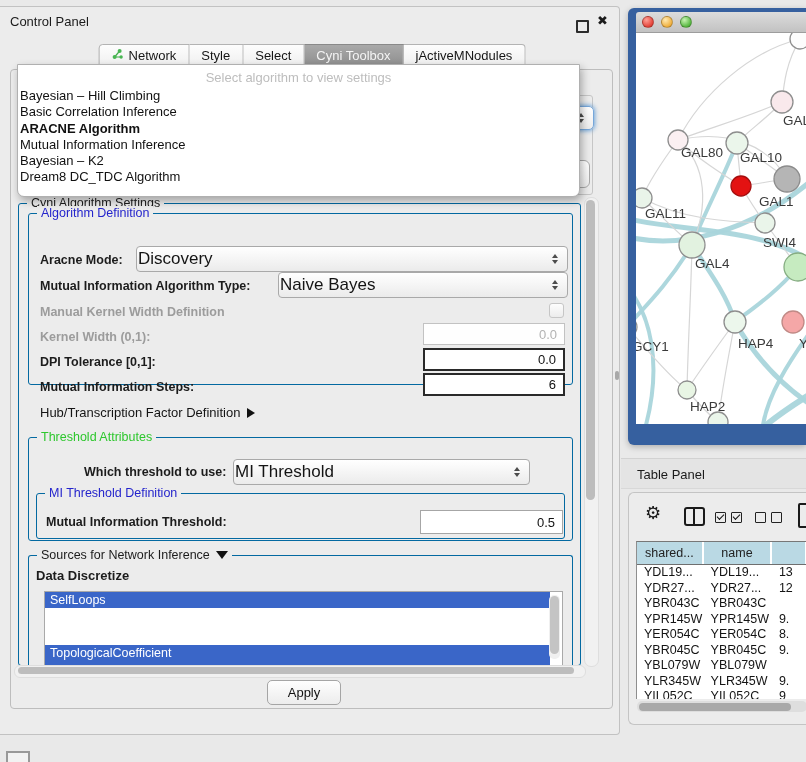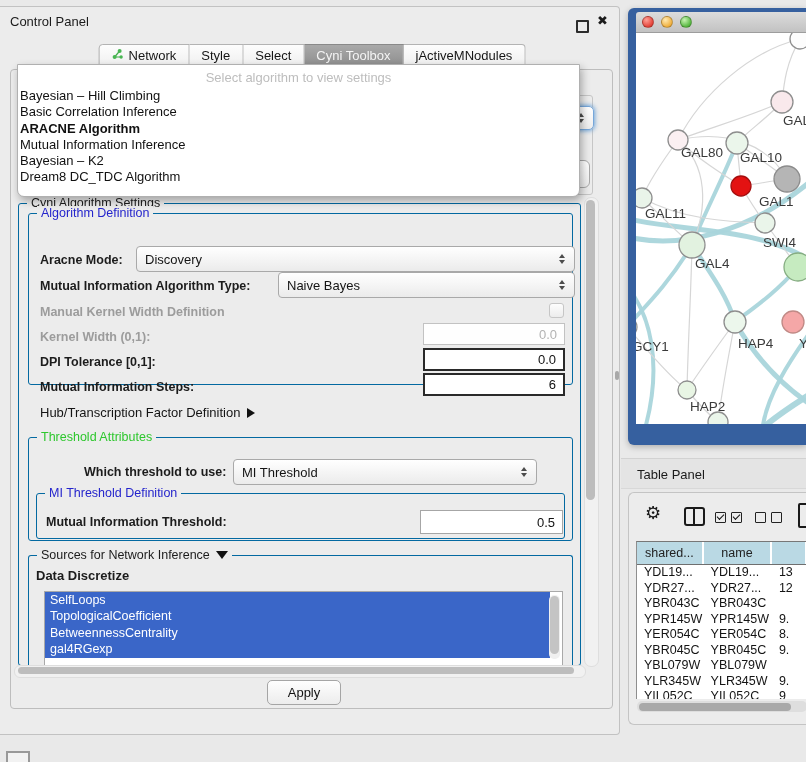--- a/index.html
+++ b/index.html
@@ -32,21 +32,21 @@
   
   .group{position:absolute;border:1px solid #0369a1;border-radius:3px}
   .legend{position:absolute;top:-8px;left:8px;background:#ececec;padding:0 4px;font-size:12.5px;color:#1c1c1c;white-space:nowrap;display:flex;align-items:center;gap:6px}
   .legend.blue{color:#2424cc}
   .legend.green{color:#2dc72d}
 
   .flabel{position:absolute;font-size:12.5px;font-weight:bold;color:#1c1c1c;white-space:nowrap}
   .flabel.disabled{color:#9c9c9c}
   .plain{position:absolute;font-size:13px;color:#141414;display:flex;align-items:center;gap:7px}
 
-  .combo{position:absolute;background:linear-gradient(#ffffff,#ebebeb);border:1px solid #a9a9a9;border-radius:4px;font-size:13px;color:#141414;display:flex;align-items:center;padding-left:8px}
+  .combo{position:absolute;background:linear-gradient(#ffffff,#ebebeb);border:1px solid #a9a9a9;border-radius:4px;font-size:17px;color:#141414;display:flex;align-items:center;padding-left:1px}
   .arrows{position:absolute;right:9px;top:50%;transform:translateY(-50%);display:flex;flex-direction:column;gap:2px}
   .tri-up{width:0;height:0;border-left:3.5px solid transparent;border-right:3.5px solid transparent;border-bottom:4.5px solid #4c4c4c}
   .tri-dn{width:0;height:0;border-left:3.5px solid transparent;border-right:3.5px solid transparent;border-top:4.5px solid #4c4c4c}
   .tri-right{width:0;height:0;border-top:5.5px solid transparent;border-bottom:5.5px solid transparent;border-left:8px solid #111}
   .tri-down-big{width:0;height:0;border-left:6px solid transparent;border-right:6px solid transparent;border-top:8px solid #111}
 
   .tfield{position:absolute;background:#fff;border:1px solid #a6a6a6;font-size:13px;color:#111;display:flex;align-items:center;justify-content:flex-end;padding:0 7px;box-sizing:border-box}
   .tfield.dark{border:2px solid #2a2a2a}
   .tfield.disabled{color:#b3b3b3;border:1px solid #c2c2c2;background:#fefefe}
 
@@ -238,21 +238,21 @@
           <span>Sources for Network Inference</span>
           <span class="tri-down-big"></span>
         </span>
     </div>
     <span class="flabel" style="left:36px;top:561px;font-size:13px">Data Discretize</span>
     <div id="attr-list">
       <div class="list-sb">
           <div class="list-sb-thumb"></div>
         </div>
     <div class="attr-item" style="background: rgb(58, 102, 200);">SelfLoops</div>
-        <div class="attr-item" style="background: rgb(58, 102, 200);">TopologicalCoefficient</div>
+        <div class="attr-item" style="background: rgb(58, 102, 200); margin-top: 37px;">TopologicalCoefficient</div>
         <div class="attr-item" style="background: rgb(58, 102, 200);">BetweennessCentrality</div>
         <div class="attr-item" style="background: rgb(58, 102, 200);">gal4RGexp</div>
       </div>
 
     <div class="vsb">
         <div class="vsb-thumb"></div>
       </div>
     <div class="hsb">
         <div class="hsb-thumb"></div>
       </div>

